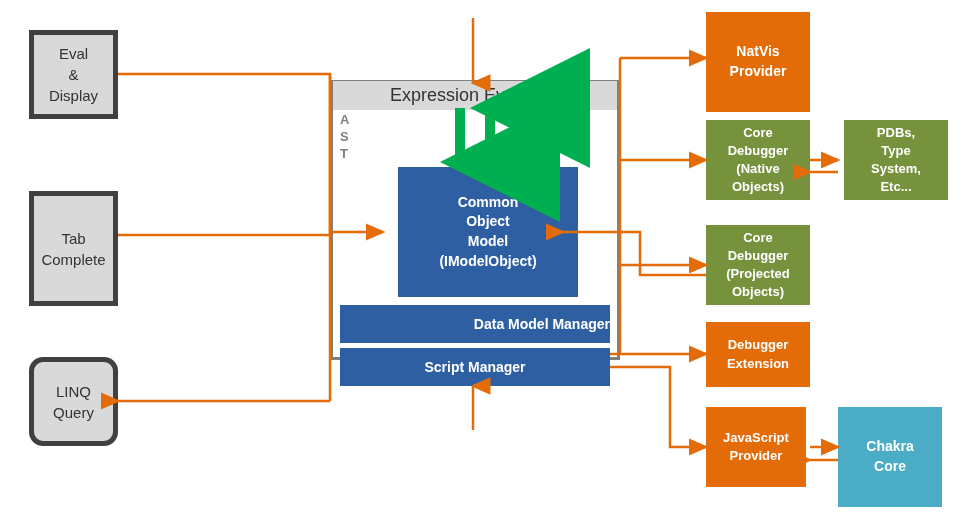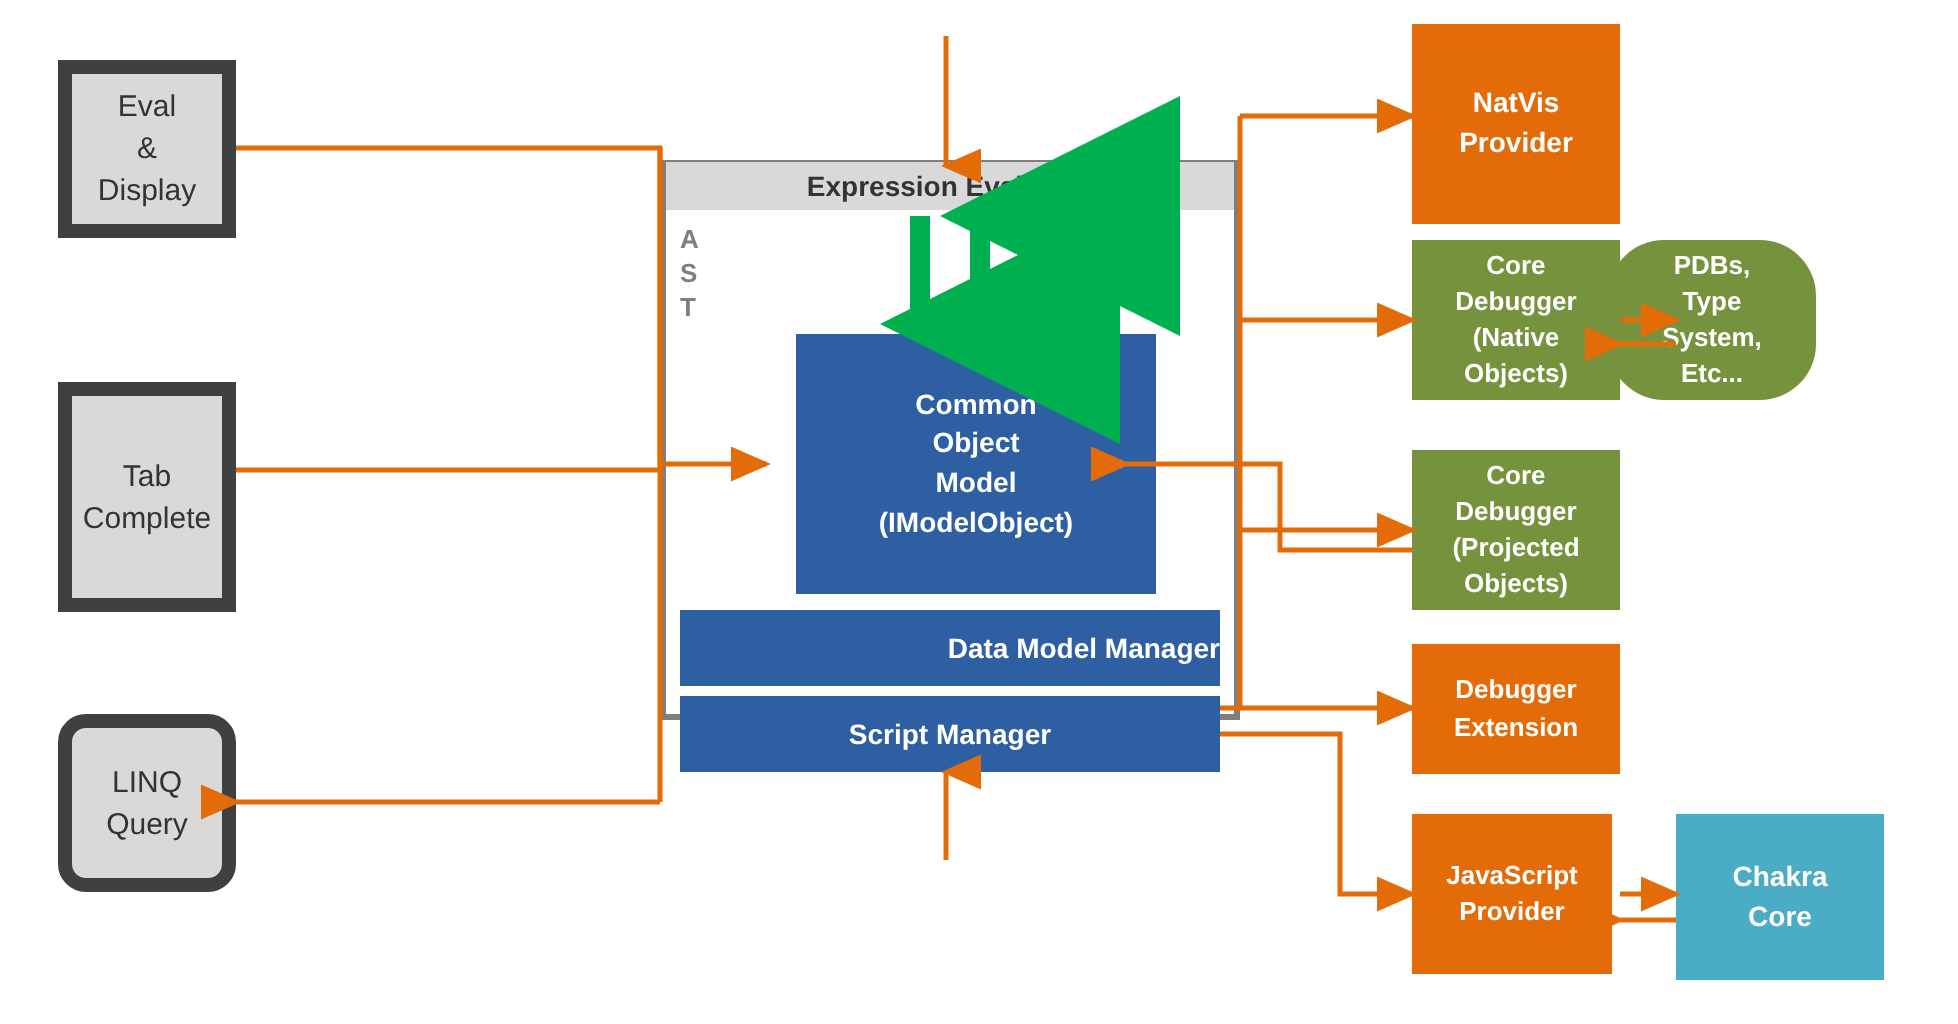--- a/index.html
+++ b/index.html
@@ -20,21 +20,21 @@
     .box {
       position: absolute;
       display: flex;
       align-items: center;
       justify-content: center;
       text-align: center;
       font-weight: bold;
     }
     .box-gray {
       background: #d9d9d9;
-      border: 7px solid #404040;
+      border: 5px solid #404040;
       color: #333;
       font-weight: normal;
     }
     .box-blue-dark {
       background: #2e5fa3;
       color: #fff;
     }
     .box-orange {
       background: #e36c09;
       color: #fff;
@@ -58,23 +58,23 @@
       background: transparent;
       z-index: 2;
     }
     .ee-label {
       position: absolute;
       top: -2px;
       left: 0; right: 0;
       text-align: center;
       background: #d9d9d9;
       color: #333;
-      font-size: 14px;
+      font-size: 18px;
       padding: 4px 0;
-      font-weight: bold;
+      font-weight: normal;
     }
     .ast-label {
       position: absolute;
       left: 8px;
       top: 30px;
       color: #7f7f7f;
       font-size: 13px;
       font-weight: bold;
       line-height: 1.3;
       z-index: 3;
@@ -140,21 +140,21 @@
 Provider</span>
   </div>
 
   <div class="box box-green" style="left:706px;top:120px;width:104px;height:80px;font-size:13px;line-height:1.4;">
     <span style="white-space:pre-line;">Core
 Debugger
 (Native
 Objects)</span>
   </div>
 
-  <div class="box box-green" style="left:804px;top:120px;width:104px;height:80px;font-size:13px;line-height:1.4;border-radius:28px;">
+  <div class="box box-green" style="left:844px;top:120px;width:104px;height:80px;font-size:13px;line-height:1.4;">
     <span style="white-space:pre-line;">PDBs,
 Type
 System,
 Etc...</span>
   </div>
 
   <div class="box box-green" style="left:706px;top:225px;width:104px;height:80px;font-size:13px;line-height:1.4;">
     <span style="white-space:pre-line;">Core
 Debugger
 (Projected
@@ -164,21 +164,21 @@
   <div class="box box-orange" style="left:706px;top:322px;width:104px;height:65px;font-size:13px;line-height:1.4;">
     <span style="white-space:pre-line;">Debugger
 Extension</span>
   </div>
 
   <div class="box box-orange" style="left:706px;top:407px;width:100px;height:80px;font-size:13px;line-height:1.4;">
     <span style="white-space:pre-line;">JavaScript
 Provider</span>
   </div>
 
-  <div class="box box-light-blue" style="left:838px;top:407px;width:104px;height:83px;font-size:14px;line-height:1.4;">
+  <div class="box box-light-blue" style="left:838px;top:407px;width:104px;height:100px;font-size:14px;line-height:1.4;">
     <span style="white-space:pre-line;">Chakra
 Core</span>
   </div>
 
   <svg class="arrows">
     <defs>
 
       <marker id="arrow-orange-right" markerWidth="8" markerHeight="8" refX="7" refY="3.5" orient="auto">
         <polygon points="0 0, 8 3.5, 0 7" fill="#e36c09"></polygon>
       </marker>

